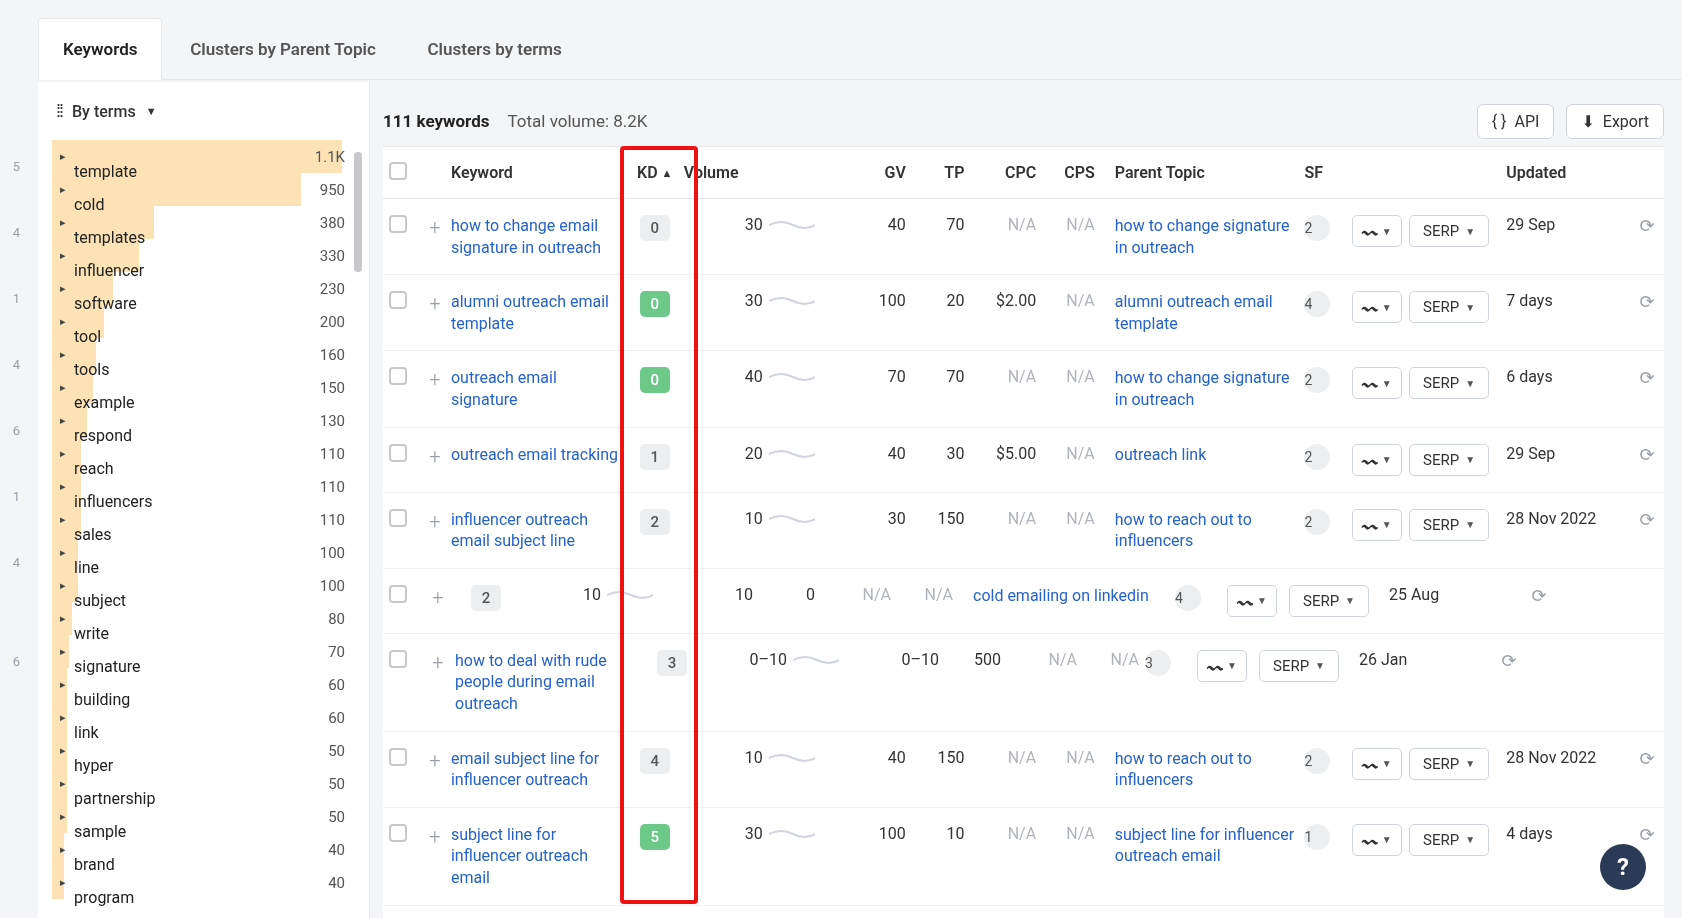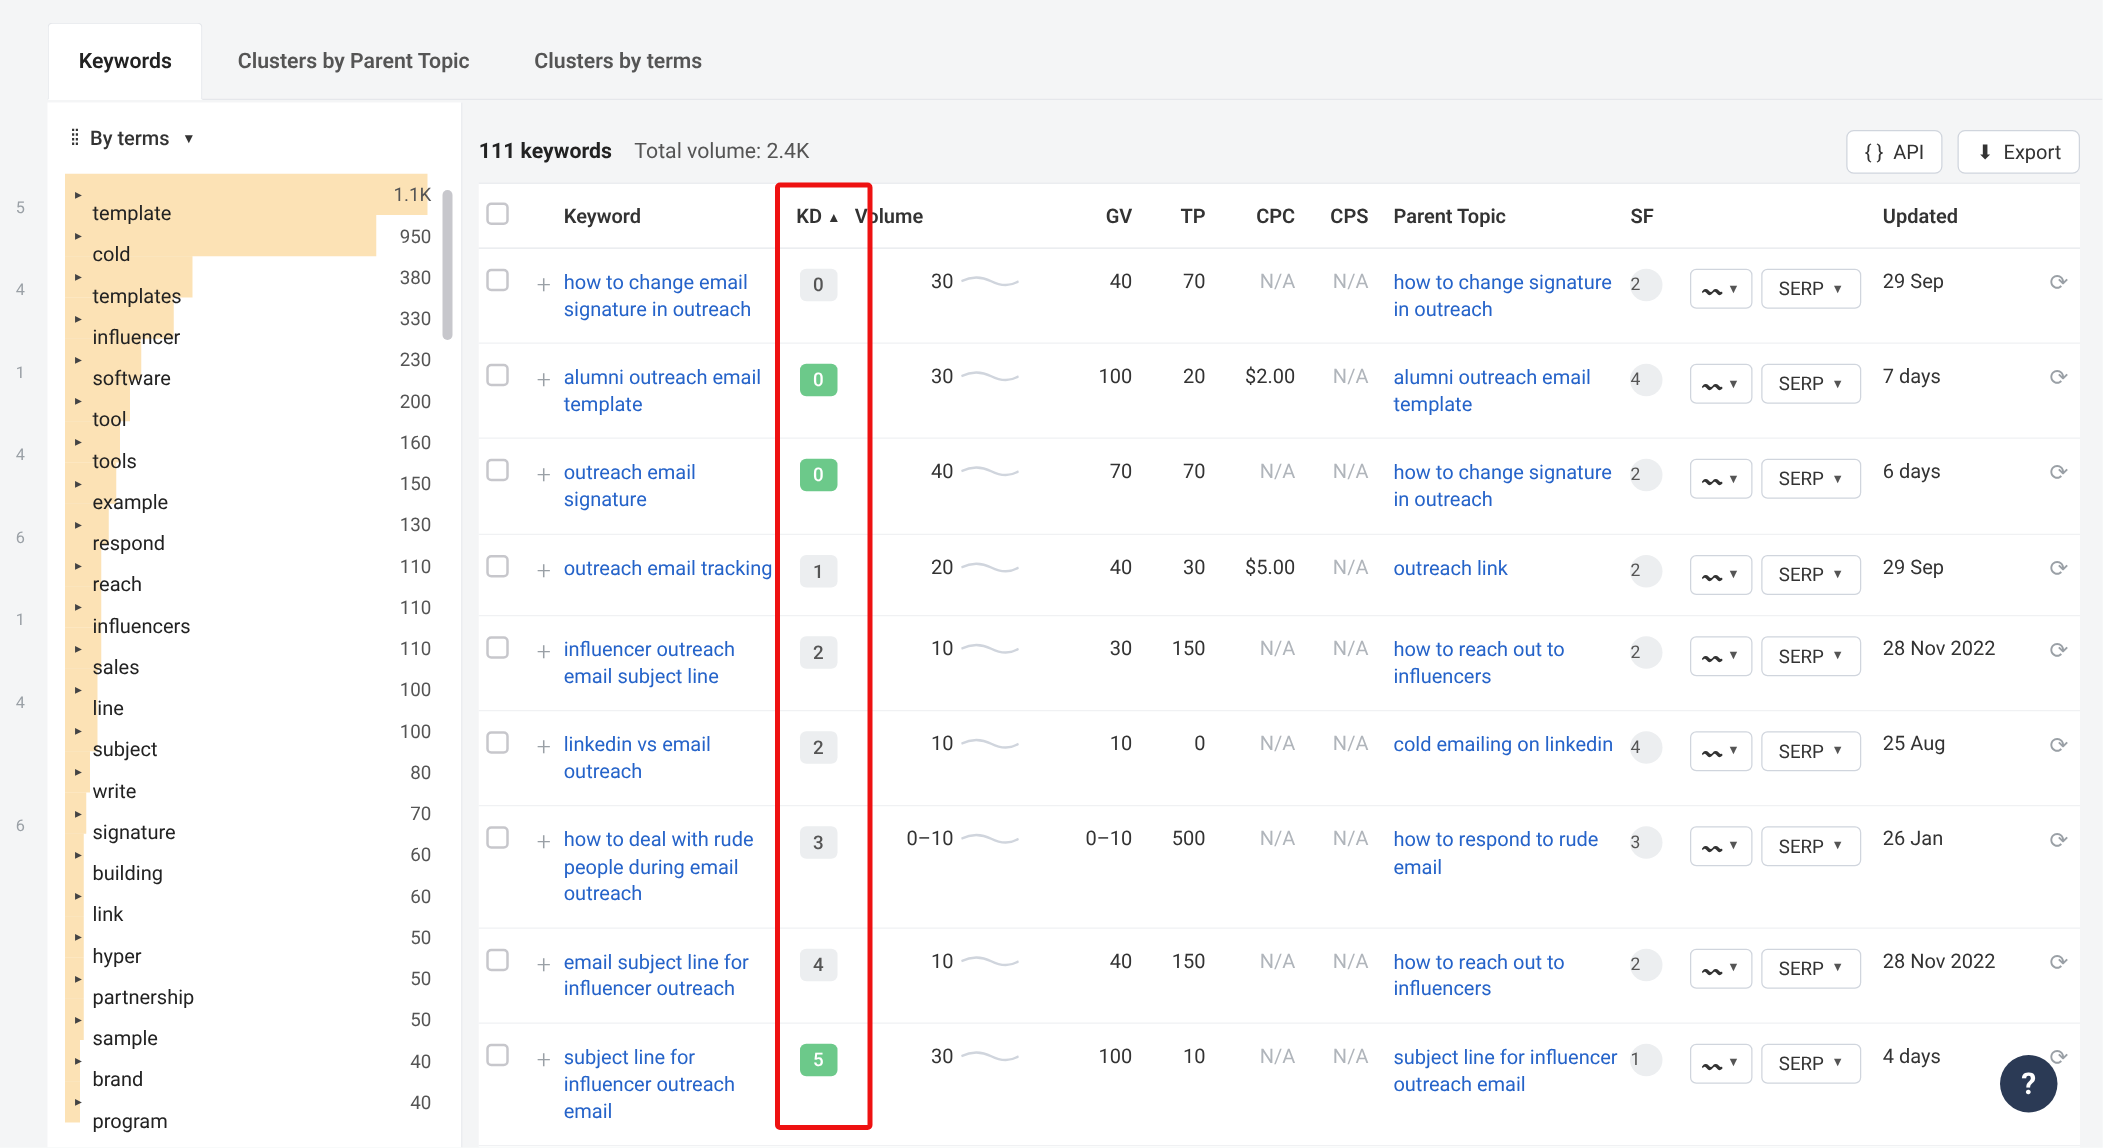--- a/index.html
+++ b/index.html
@@ -289,21 +289,21 @@
             <span class="term-count">40</span>
           </div>
         </div>
       </div>
   </div>
 
   <div class="scroll-thumb"></div>
 
   <div class="main-header">
     <span class="count">111 keywords</span>
-    <span class="totalvol">Total volume: 2.4K</span>
+    <span class="totalvol">Total volume: 8.2K</span>
     <span class="spacer"></span>
     <span class="btn">
       <span>{ }</span>
       <span>API</span>
     </span>
     <span class="btn">
       <span>⬇</span>
       <span>Export</span>
     </span>
   </div>
@@ -454,21 +454,20 @@
           <div class="col-serp"><span class="serp-btn">
               <span>SERP</span>
               <span class="caret-down">▼</span>
             </span></div>
           <div class="col-upd col-upd-cell">28 Nov 2022</div>
           <div class="col-refresh"><span class="refresh-icon">⟳</span></div>
         </div>
         <div class="row">
           <div class="col-chk"><span class="checkbox"></span></div>
           <div class="col-exp">+</div>
-          <div class="col-kw"><a href="#">linkedin vs email outreach</a></div>
           <div class="col-kd"><span class="kd-badge kd-gray">2</span></div>
           <div class="col-vol">10</div>
           <div class="col-spark"><svg class="spark" viewBox="0 0 46 18">
               <path d="M0 10 Q 12 4 24 10 T 46 10"></path>
             </svg></div>
           <div class="col-gv">10</div>
           <div class="col-tp">0</div>
           <div class="col-cpc na">N/A</div>
           <div class="col-cps na">N/A</div>
           <div class="col-parent"><a href="#">cold emailing on linkedin</a></div>
@@ -490,21 +489,20 @@
           <div class="col-kw"><a href="#">how to deal with rude people during email outreach</a></div>
           <div class="col-kd"><span class="kd-badge kd-gray">3</span></div>
           <div class="col-vol">0–10</div>
           <div class="col-spark"><svg class="spark" viewBox="0 0 46 18">
               <path d="M0 10 Q 12 4 24 10 T 46 10"></path>
             </svg></div>
           <div class="col-gv">0–10</div>
           <div class="col-tp">500</div>
           <div class="col-cpc na">N/A</div>
           <div class="col-cps na">N/A</div>
-          <div class="col-parent"><a href="#">how to respond to rude email</a></div>
           <div class="col-sf"><span class="sf-badge">3</span></div>
           <div class="col-chart"><span class="chart-btn">
               <span>〰</span>
               <span class="caret-down">▼</span>
             </span></div>
           <div class="col-serp"><span class="serp-btn">
               <span>SERP</span>
               <span class="caret-down">▼</span>
             </span></div>
           <div class="col-upd col-upd-cell">26 Jan</div>

